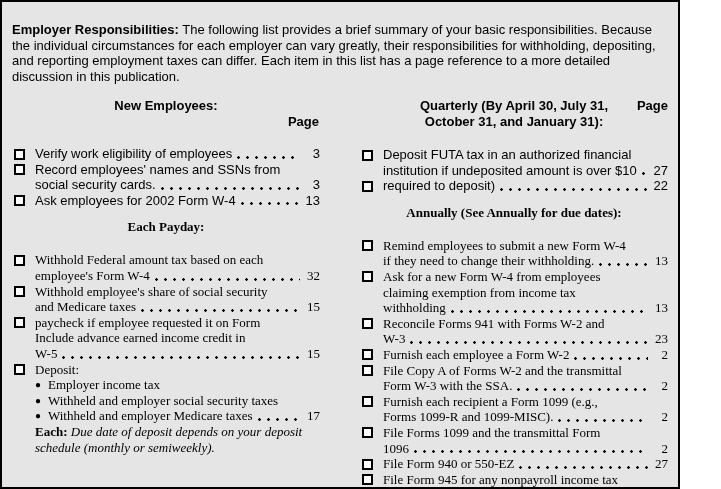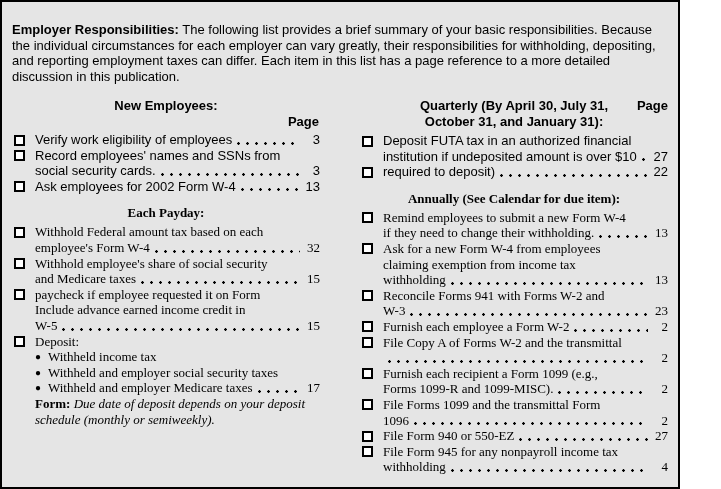--- a/index.html
+++ b/index.html
@@ -17,21 +17,21 @@
   .intro { margin: 0 0 14px 0; line-height: 15.5px; }
   .intro b { font-weight: bold; }
   .cols { display: flex; gap: 40px; }
   .col { flex: 1 1 0; min-width: 0; }
   .section { margin-bottom: 11px; }
   .section:last-child { margin-bottom: 0; font-family: Liberation Serif, serif; }
   .heading { position: relative; text-align: center; font-weight: bold; line-height: 16px; }
   .heading-line { white-space: pre; }
   .page-label-inline { position: absolute; right: 0px; top: 0; font-weight: bold; }
   .page-label-below { text-align: right; font-weight: bold; line-height: 15px; padding-right: 1px; }
-  .items { margin-top: 3px; }
+  .items { margin-top: 17px; }
   .item { display: flex; align-items: flex-start; }
   .checkbox {
     flex: none; width: 11px; height: 11px;
     border: 2px solid #000; box-sizing: border-box;
     margin: 2.5px 10px 0 2px; background: #fff;
   }
   .item-content { flex: 1 1 auto; min-width: 0; }
   .line { display: flex; line-height: 15.6px; }
   .txt { white-space: pre; flex: 0 1 auto; overflow: hidden; }
   .leader { flex: 1 1 auto; min-width: 6px; position: relative; margin: 0 4px 0 5px; }
@@ -142,33 +142,33 @@
               </div>
             </div>
             <div class="item">
               <span class="checkbox"></span>
               <div class="item-content">
                 <div class="line">
                   <span class="txt">Deposit:</span>
                 </div>
                 <div class="line bullet">
                   <span class="bullet-glyph">●</span>
-                  <span class="txt">Withheld income tax</span>
+                  <span class="txt">Employer income tax</span>
                 </div>
                 <div class="line bullet">
                   <span class="bullet-glyph">●</span>
                   <span class="txt">Withheld and employer social security taxes</span>
                 </div>
                 <div class="line bullet">
                   <span class="bullet-glyph">●</span>
                   <span class="txt">Withheld and employer Medicare taxes</span>
                   <span class="leader"></span>
                   <span class="pg">17</span>
                 </div>
-                <div class="note"><b class="note-label">Form:</b><span class="note-text"> Due date of deposit depends on your deposit schedule (monthly or semiweekly).</span></div>
+                <div class="note"><b class="note-label">Each:</b><span class="note-text"> Due date of deposit depends on your deposit schedule (monthly or semiweekly).</span></div>
               </div>
             </div>
           </div>
         </div>
       </div>
     <div class="col" id="col-1">
         <div class="section">
           <div class="heading">
             <div class="heading-line">Quarterly (By April 30, July 31,</div>
             <div class="heading-line">October 31, and January 31):</div>
@@ -195,21 +195,21 @@
                   <span class="txt">required to deposit)</span>
                   <span class="leader"></span>
                   <span class="pg">22</span>
                 </div>
               </div>
             </div>
           </div>
         </div>
         <div class="section">
           <div class="heading">
-            <div class="heading-line">Annually (See Calendar for due item):</div>
+            <div class="heading-line">Annually (See Annually for due dates):</div>
           </div>
           <div class="items">
             <div class="item">
               <span class="checkbox"></span>
               <div class="item-content">
                 <div class="line">
                   <span class="txt">Remind employees to submit a new Form W-4</span>
                 </div>
                 <div class="line">
                   <span class="txt">if they need to change their withholding.</span>
@@ -257,20 +257,21 @@
                 </div>
               </div>
             </div>
             <div class="item">
               <span class="checkbox"></span>
               <div class="item-content">
                 <div class="line">
                   <span class="txt">File Copy A of Forms W-2 and the transmittal</span>
                 </div>
                 <div class="line">
+                  <span class="txt">Form W-3 with the SSA.</span>
                   <span class="leader"></span>
                   <span class="pg">2</span>
                 </div>
               </div>
             </div>
             <div class="item">
               <span class="checkbox"></span>
               <div class="item-content">
                 <div class="line">
                   <span class="txt">Furnish each recipient a Form 1099 (e.g.,</span>

